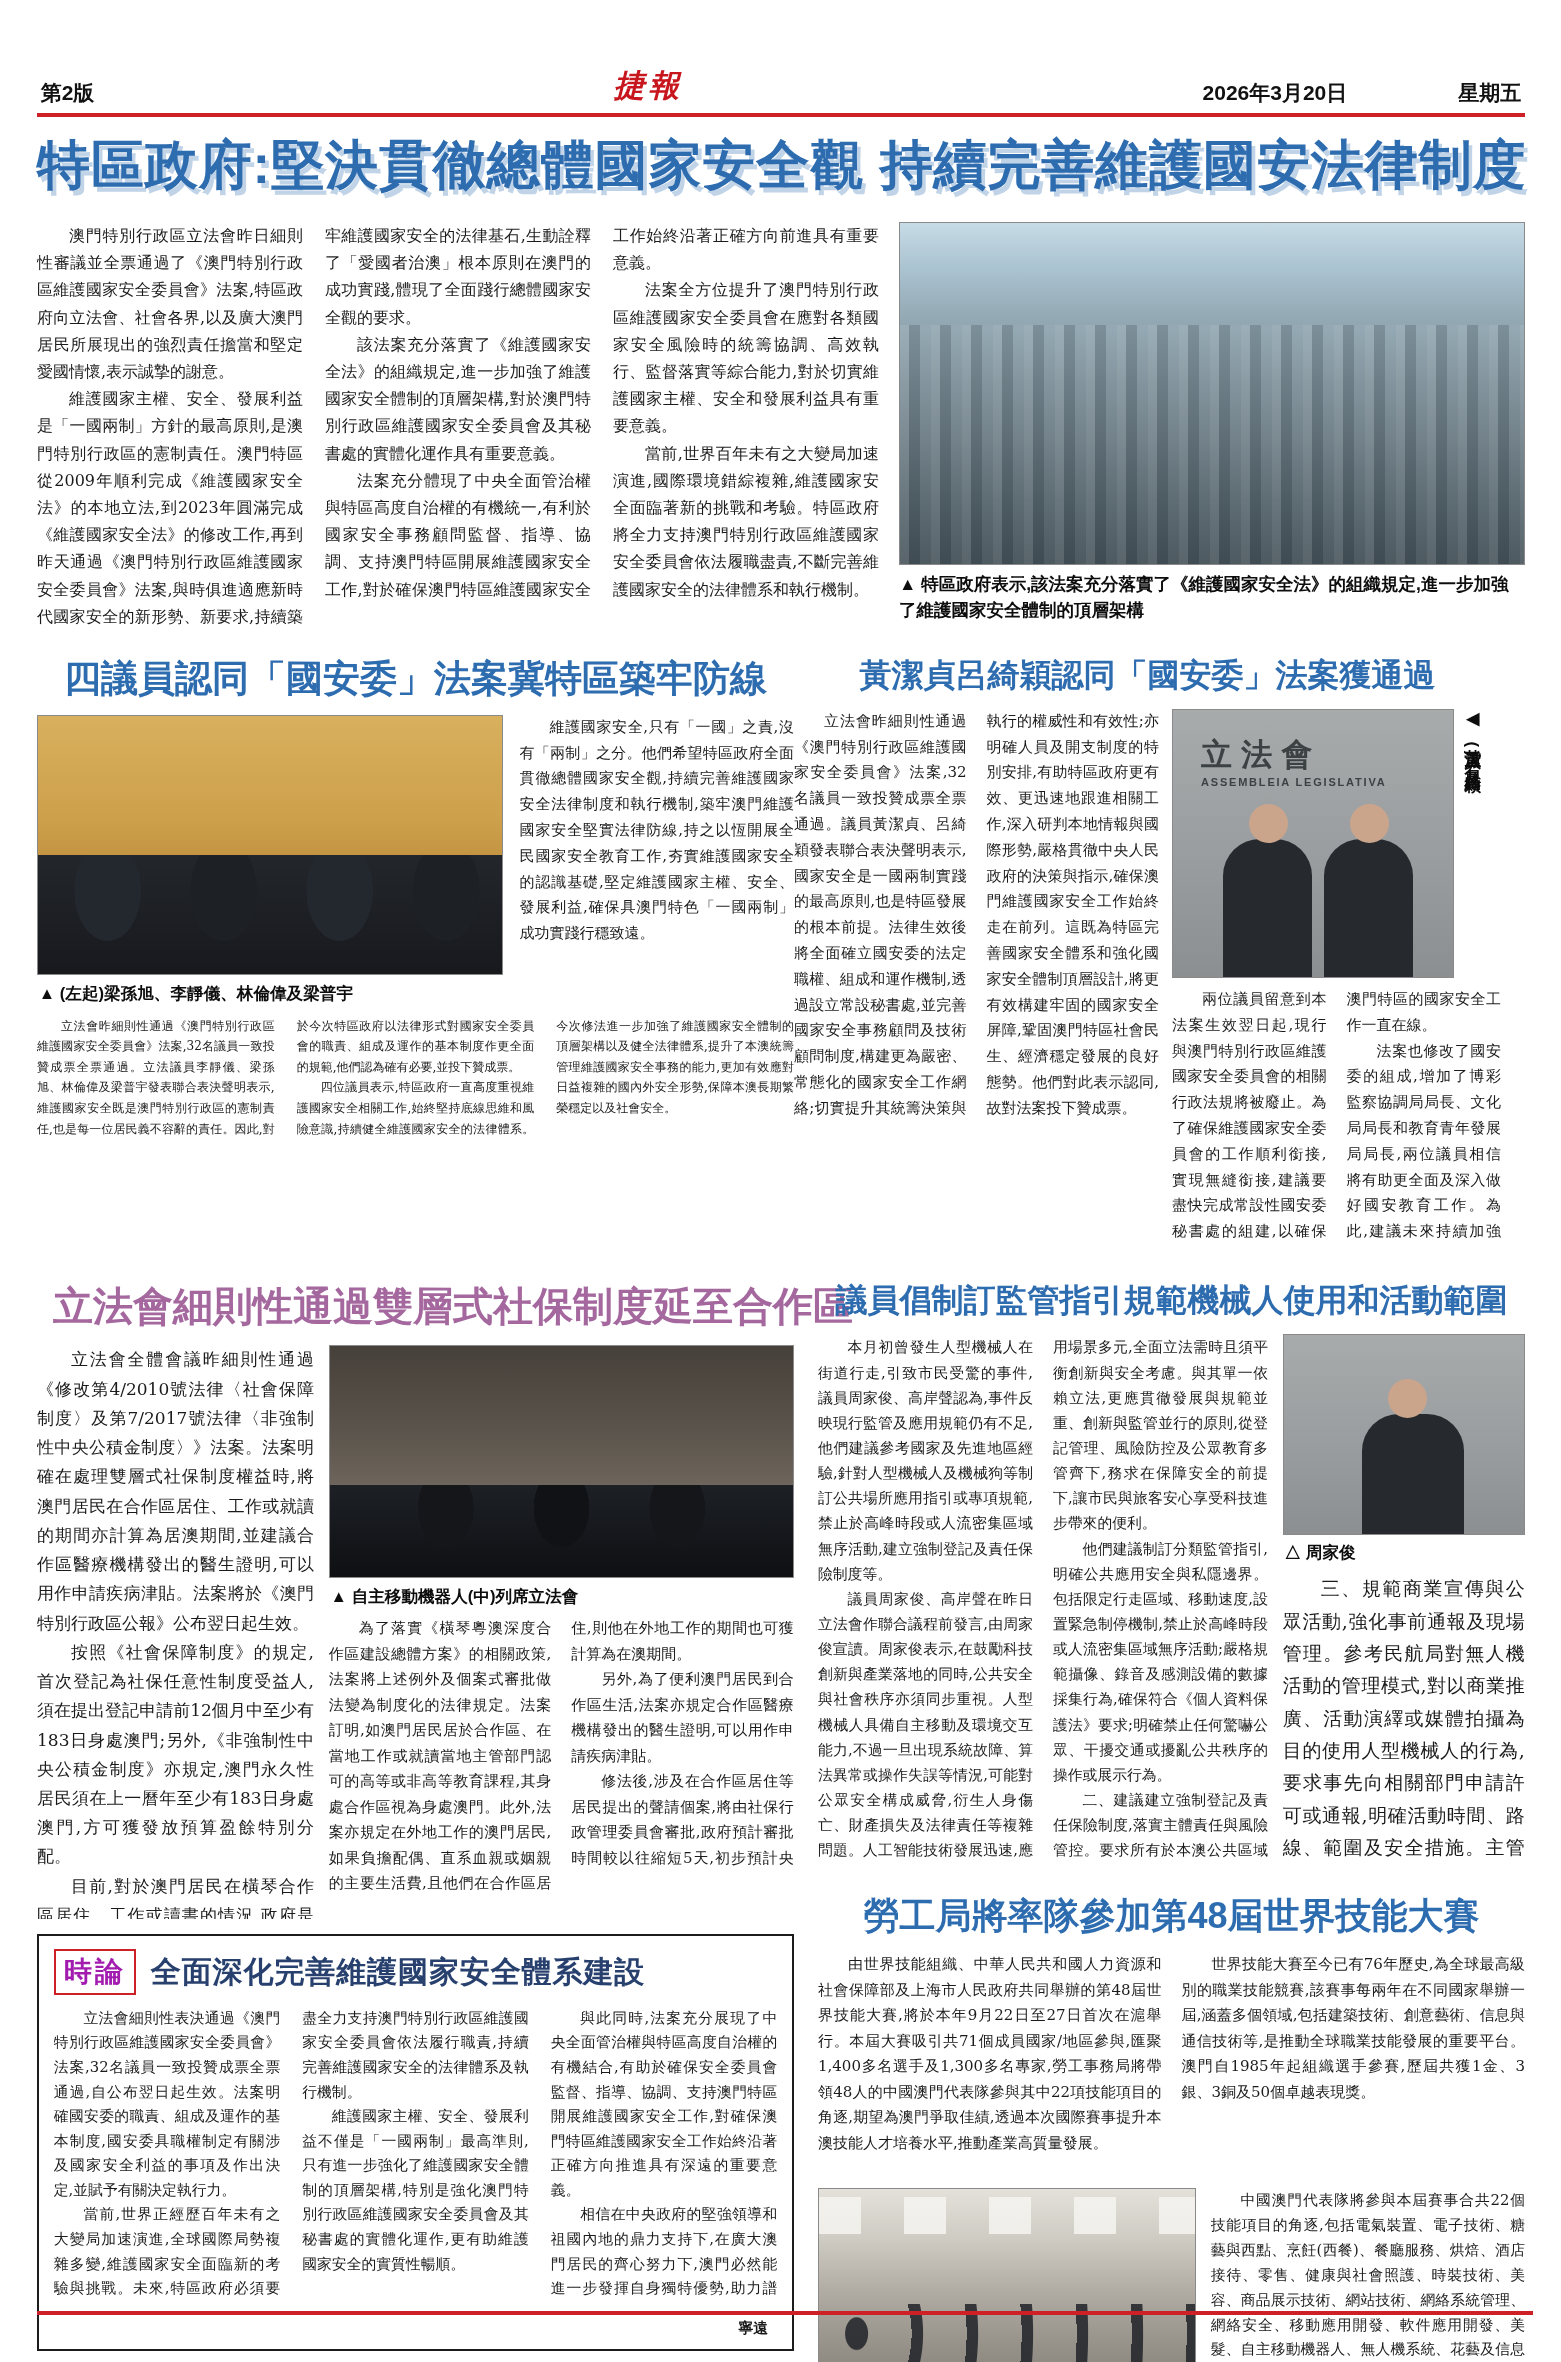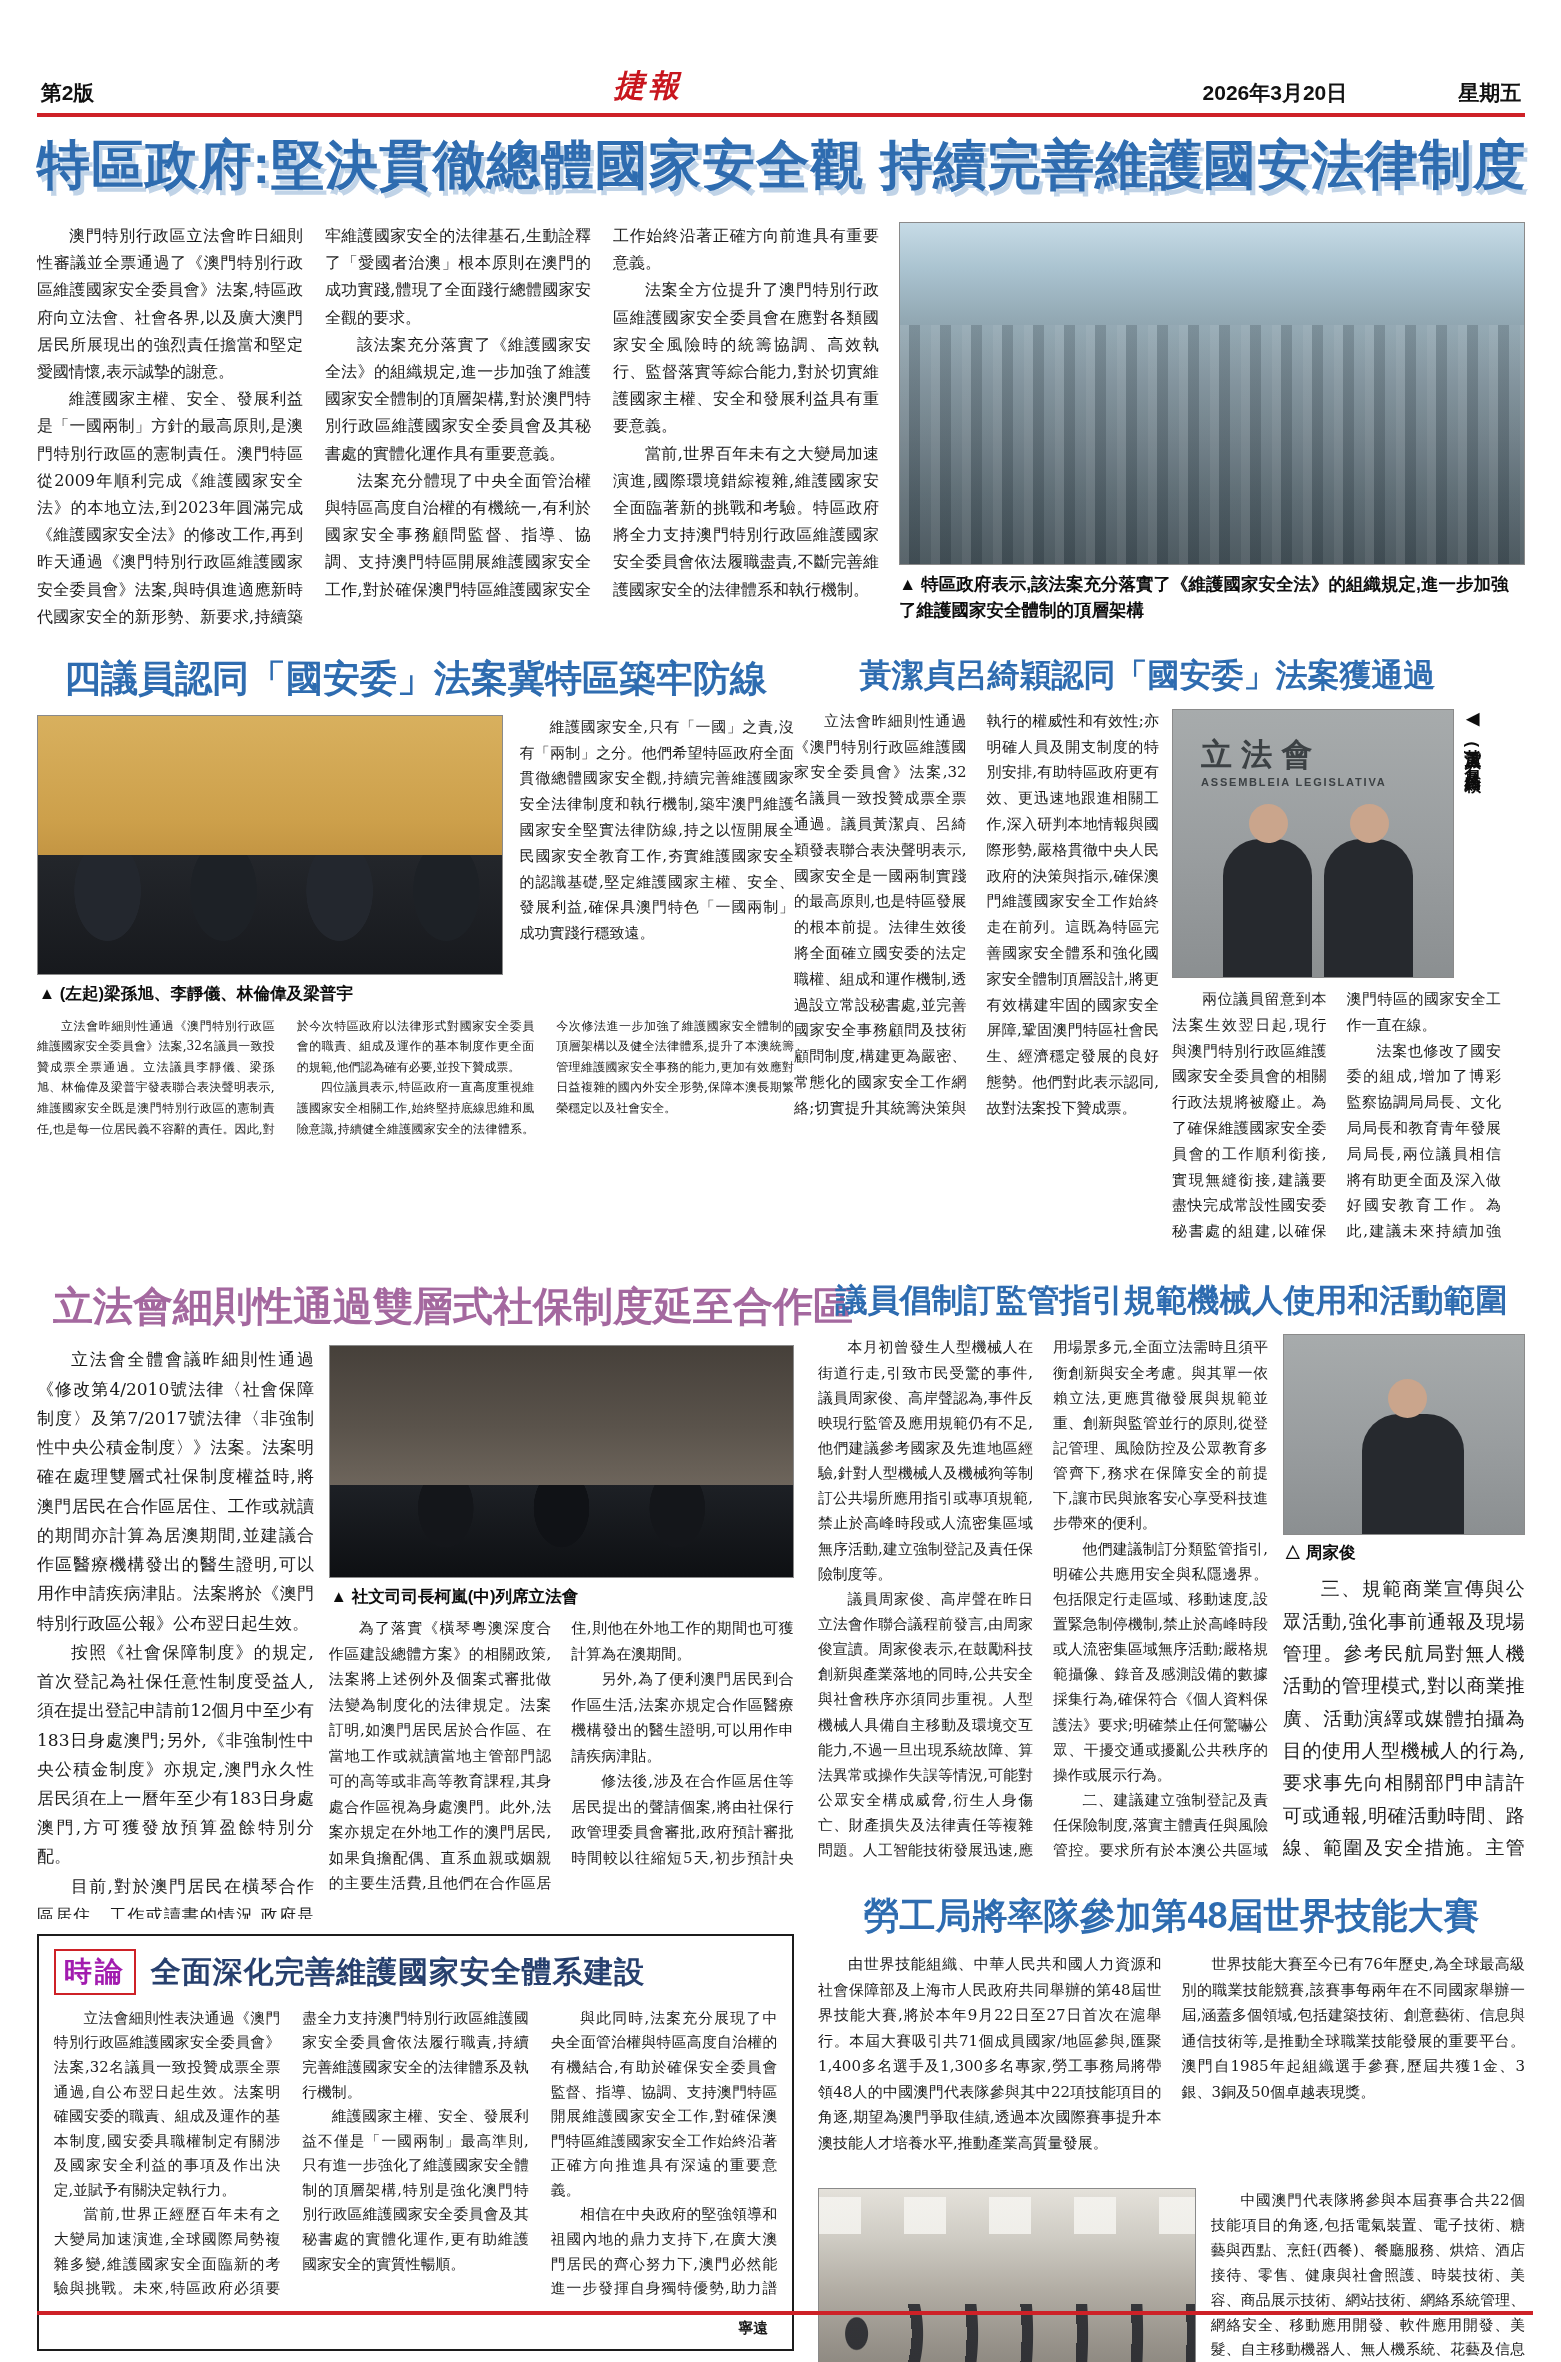--- a/index.html
+++ b/index.html
@@ -209,21 +209,21 @@
       <article class="art-ss">
         <h2 class="h-purple">立法會細則性通過雙層式社保制度延至合作區</h2>
         <div class="ss-body">
           <div class="ss-left btxt clip">
             <p>立法會全體會議昨細則性通過《修改第4/2010號法律〈社會保障制度〉及第7/2017號法律〈非強制性中央公積金制度〉》法案。法案明確在處理雙層式社保制度權益時,將澳門居民在合作區居住、工作或就讀的期間亦計算為居澳期間,並建議合作區醫療機構發出的醫生證明,可以用作申請疾病津貼。法案將於《澳門特別行政區公報》公布翌日起生效。</p>
             <p>按照《社會保障制度》的規定,首次登記為社保任意性制度受益人,須在提出登記申請前12個月中至少有183日身處澳門;另外,《非強制性中央公積金制度》亦規定,澳門永久性居民須在上一曆年至少有183日身處澳門,方可獲發放預算盈餘特別分配。</p>
             <p>目前,對於澳門居民在橫琴合作區居住、工作或讀書的情況,政府是透過引用相關法律列明的「人道或其他適當說明的理由」為依據,例外及個案式地處理有關個案,並將有關當事人身處合作區的逗留期間視為身處澳門計算,以審視其是否滿足上述183天的規定。</p>
           </div>
           <div class="ss-right">
             <div class="photo ph-dark ss-photo"></div>
-            <div class="caption ss-cap">▲ 社文司司長柯嵐(中)列席立法會</div>
+            <div class="caption ss-cap">▲ 自主移動機器人(中)列席立法會</div>
             <div class="ss-under cols2 btxt clip">
               <p>為了落實《橫琴粵澳深度合作區建設總體方案》的相關政策,法案將上述例外及個案式審批做法變為制度化的法律規定。法案訂明,如澳門居民居於合作區、在當地工作或就讀當地主管部門認可的高等或非高等教育課程,其身處合作區視為身處澳門。此外,法案亦規定在外地工作的澳門居民,如果負擔配偶、直系血親或姻親的主要生活費,且他們在合作區居住,則他在外地工作的期間也可獲計算為在澳期間。</p>
               <p>另外,為了便利澳門居民到合作區生活,法案亦規定合作區醫療機構發出的醫生證明,可以用作申請疾病津貼。</p>
               <p>修法後,涉及在合作區居住等居民提出的聲請個案,將由社保行政管理委員會審批,政府預計審批時間較以往縮短5天,初步預計央積金約2,000人因修法而受惠,涉及預算開支1,000多萬元。</p>
             </div>
           </div>
         </div>
       </article>
 
       <aside class="shilun">

